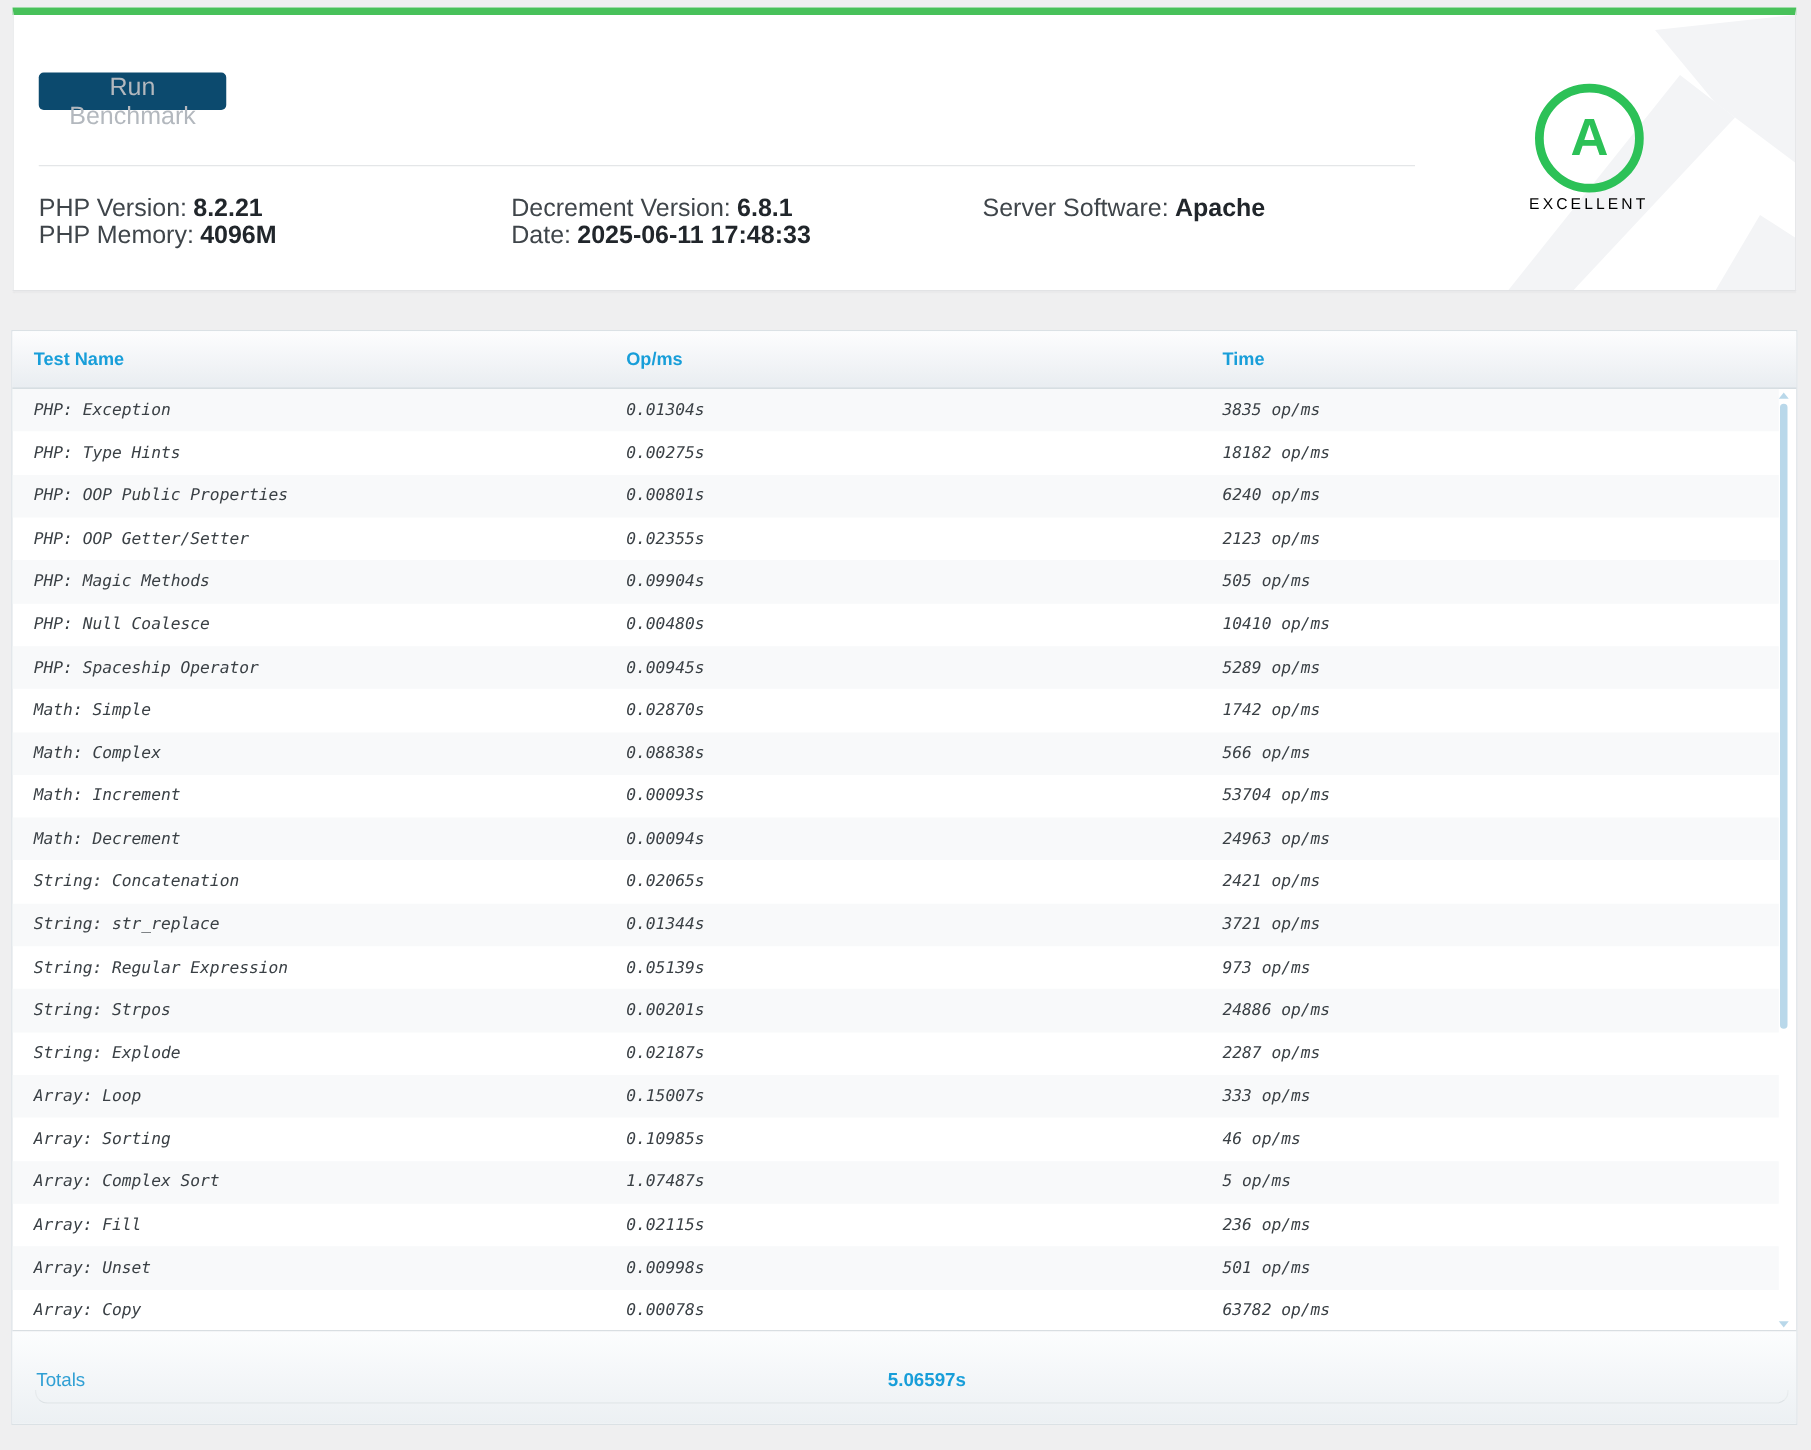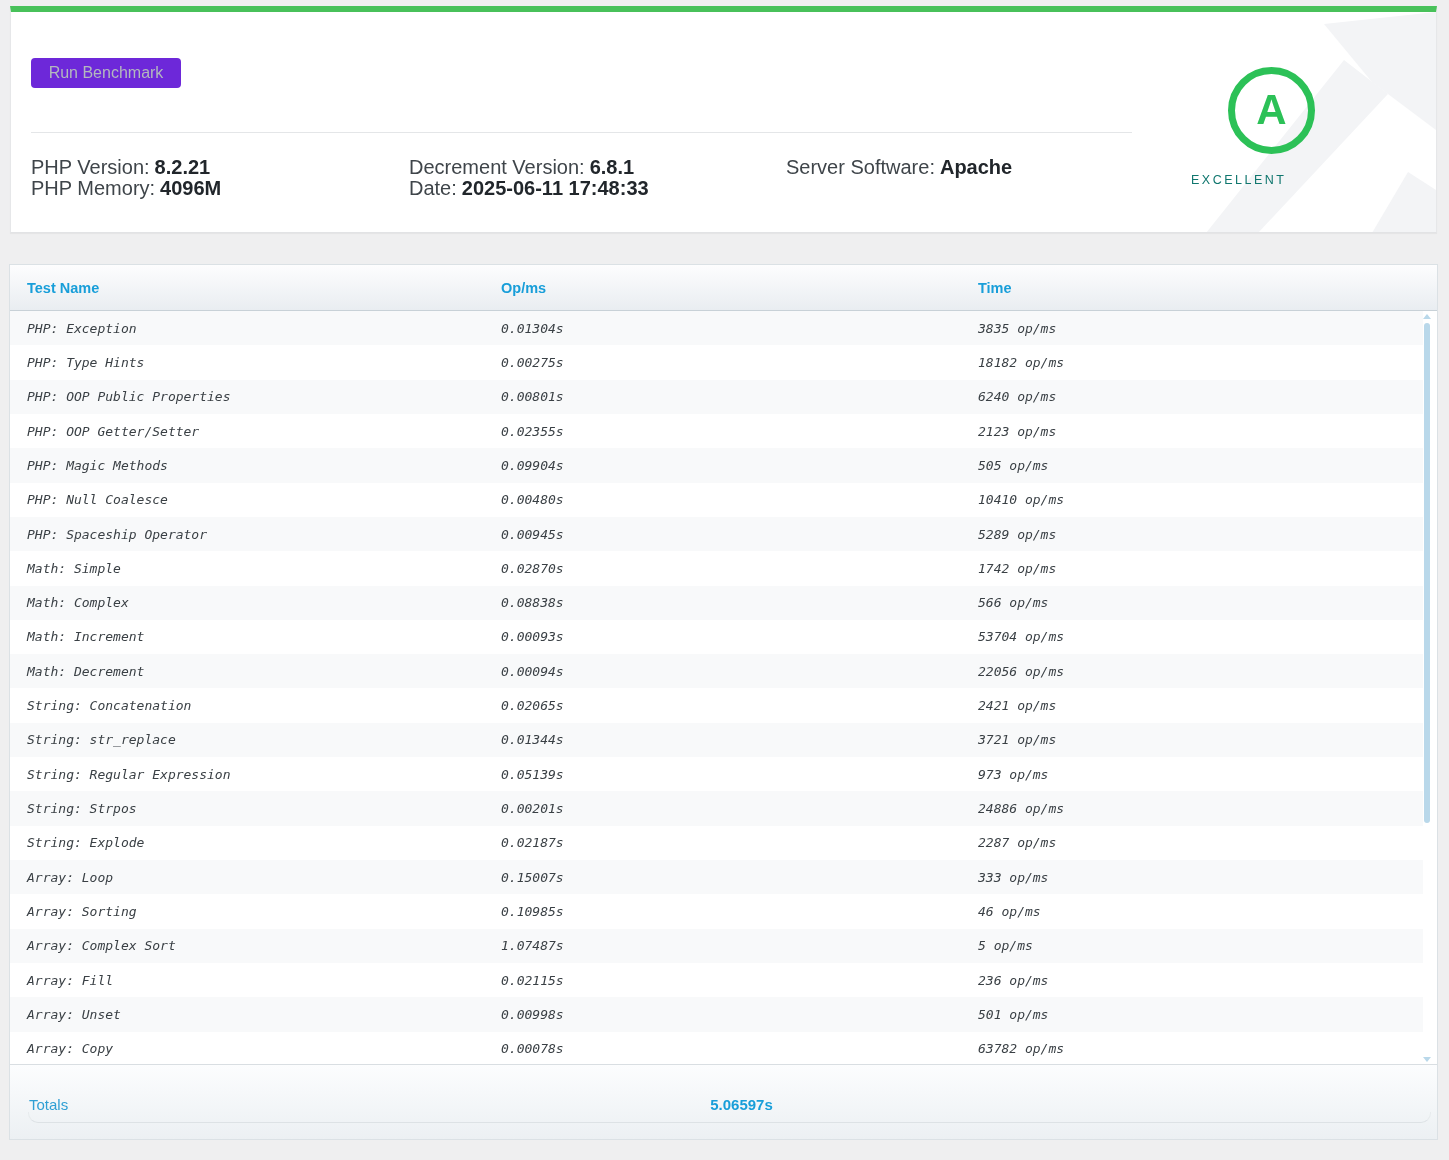--- a/index.html
+++ b/index.html
@@ -14,39 +14,39 @@
     position:absolute;left:10px;top:6px;width:1427px;height:227px;
     background:#ffffff;box-sizing:border-box;
     border-top:6px solid #48c15a;
     border-left:1px solid #e6e7e9;border-right:1px solid #e6e7e9;border-bottom:1px solid #e2e3e5;
     box-shadow:0 1px 1px rgba(0,0,0,.04);
     overflow:hidden;
   }
   .watermark{position:absolute;right:0;top:0;width:260px;height:221px;pointer-events:none;}
   .run-btn{
     position:absolute;left:20px;top:46px;width:150px;height:30px;
-    background:#6d28d9;color:#b3b8be;border:none;border-radius:4px;
-    font-family:inherit;font-size:16px;cursor:pointer;
+    background:#0c4a6e;color:#b3b8be;border:none;border-radius:4px;
+    font-family:inherit;font-size:20px;cursor:pointer;
   }
   .divider{position:absolute;left:20px;top:120px;width:1101px;height:0;border-top:1px solid #e4e6e8;}
   .info-col{position:absolute;top:145px;font-size:20px;line-height:21px;color:#3f454a;}
   .info-col .lbl{margin-right:5px;}
   .info-col b{color:#21262b;}
   .info-col-1{left:20px;}
   .info-col-2{left:398px;}
   .info-col-3{left:775px;}
   .grade-circle{
     position:absolute;left:1217px;top:55px;width:73px;height:73px;
     border:7px solid #2cc157;border-radius:50%;
     display:flex;align-items:center;justify-content:center;
   }
   .grade-letter{color:#2cc157;font-size:42px;font-weight:bold;line-height:1;transform:translateY(-1px);}
   .grade-caption{
-    position:absolute;left:1180px;top:161px;width:160px;text-align:left;
-    font-size:12.5px;letter-spacing:2.5px;color:#0f766e;
+    position:absolute;left:1180px;top:144px;width:160px;text-align:center;
+    font-size:12.5px;letter-spacing:2.5px;color:#000000;
   }
   
   .table-card{
     position:absolute;left:9px;top:264px;width:1429px;height:876px;
     background:#ffffff;box-sizing:border-box;border:1px solid #dbe1e5;
   }
   .thead{
     height:46px;box-sizing:border-box;
     background:linear-gradient(#fdfdfe,#e9edf1);
     border-bottom:1px solid #c8d1d7;
@@ -199,21 +199,21 @@
         <div>566 op/ms</div>
       </div>
       <div class="row">
         <div>Math: Increment</div>
         <div>0.00093s</div>
         <div>53704 op/ms</div>
       </div>
       <div class="row">
         <div>Math: Decrement</div>
         <div>0.00094s</div>
-        <div>22056 op/ms</div>
+        <div>24963 op/ms</div>
       </div>
       <div class="row">
         <div>String: Concatenation</div>
         <div>0.02065s</div>
         <div>2421 op/ms</div>
       </div>
       <div class="row">
         <div>String: str_replace</div>
         <div>0.01344s</div>
         <div>3721 op/ms</div>

